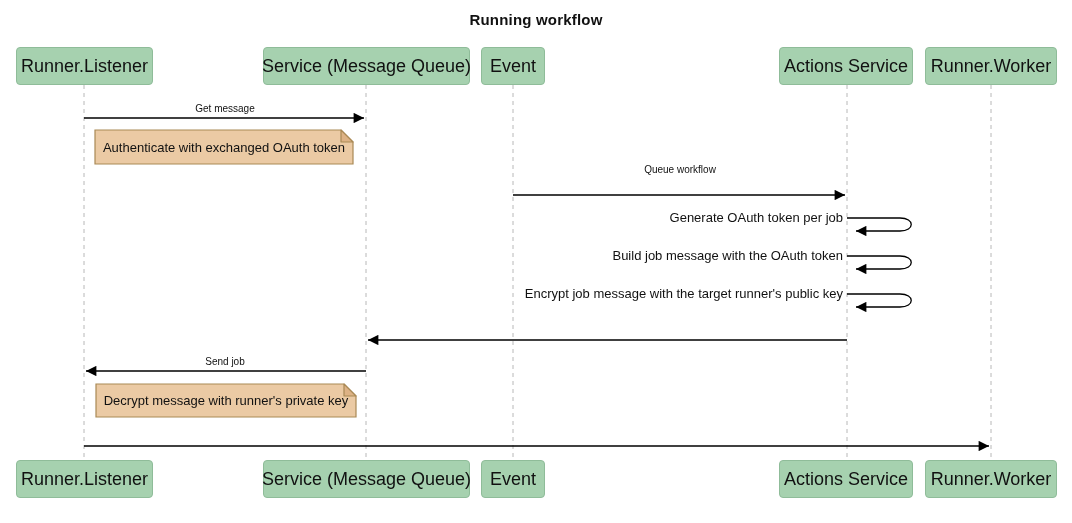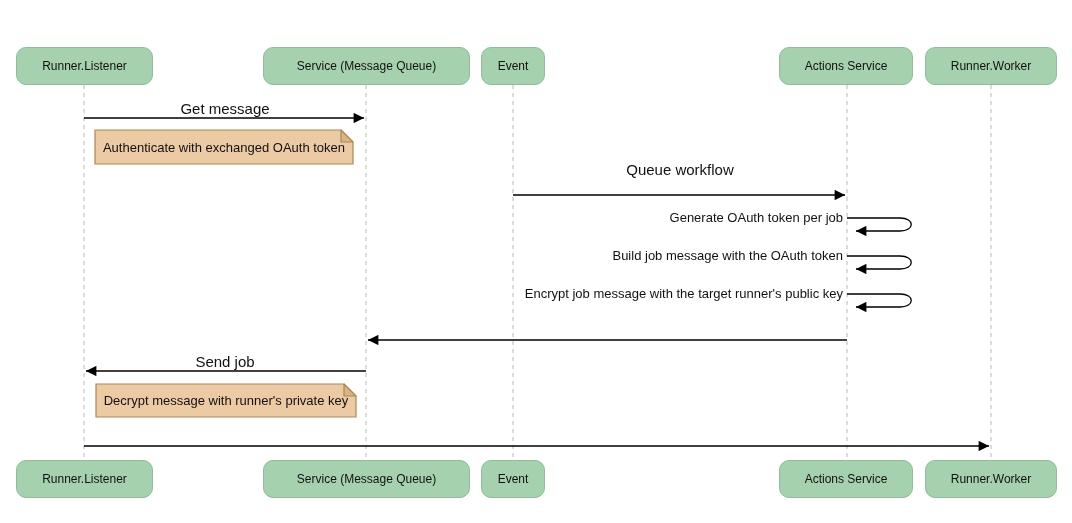--- a/index.html
+++ b/index.html
@@ -16,28 +16,28 @@
   body{font-family:"Liberation Sans", sans-serif;color:var(--text);}
   #canvas{position:relative;width:1072px;height:523px;background:#ffffff;overflow:hidden;}
   #gfx{position:absolute;left:0;top:0;width:1072px;height:523px;}
   .title{
     position:absolute;left:0;top:11px;width:1072px;text-align:center;
     font-size:15px;font-weight:bold;letter-spacing:0.2px;
   }
   .actor{
     position:absolute;height:38px;box-sizing:border-box;
     background:var(--actor-fill);border:1px solid var(--actor-border);
-    border-radius:10px;display:flex;align-items:center;justify-content:center;
-    font-size:12px;white-space:nowrap;
+    border-radius:4px;display:flex;align-items:center;justify-content:center;
+    font-size:18px;white-space:nowrap;
   }
   .actor.top{top:47px;}
   .actor.bottom{top:460px;}
   .msg-label{
     position:absolute;transform:translateX(-50%);
-    font-size:15px;line-height:15px;white-space:nowrap;text-align:center;
+    font-size:10px;line-height:15px;white-space:nowrap;text-align:center;
   }
   .self-label{
     position:absolute;right:229px;
     font-size:13px;line-height:15px;white-space:nowrap;text-align:left;
   }
   .note-label{
     position:absolute;transform:translate(-50%,-50%);
     font-size:13px;line-height:15px;white-space:nowrap;text-align:left;
   }
   .lifeline{stroke:var(--lifeline);stroke-width:1;stroke-dasharray:4 4;fill:none;}
@@ -72,20 +72,21 @@
     <path class="msg-line" d="M847 340 H368" marker-end="url(#arrow)"></path>
     <path class="msg-line" d="M366 371 H86" marker-end="url(#arrow)"></path>
     <path class="msg-line" d="M84 446 H989" marker-end="url(#arrow)"></path>
 
     <path class="note-body" d="M95 130 H341 L353 142 V164 H95 Z"></path>
     <path class="note-flap" d="M341 130 L353 142 L341 142 Z"></path>
     <path class="note-body" d="M96 384 H344 L356 396 V417 H96 Z"></path>
     <path class="note-flap" d="M344 384 L356 396 L344 396 Z"></path>
   </svg>
 
+  <div class="title">Running workflow</div>
 
   <div class="actor top" style="left:16px;width:137px;">Runner.Listener</div>
   <div class="actor top" style="left:263px;width:207px;">Service (Message Queue)</div>
   <div class="actor top" style="left:481px;width:64px;">Event</div>
   <div class="actor top" style="left:779px;width:134px;">Actions Service</div>
   <div class="actor top" style="left:925px;width:132px;">Runner.Worker</div>
 
   <div class="actor bottom" style="left:16px;width:137px;">Runner.Listener</div>
   <div class="actor bottom" style="left:263px;width:207px;">Service (Message Queue)</div>
   <div class="actor bottom" style="left:481px;width:64px;">Event</div>

